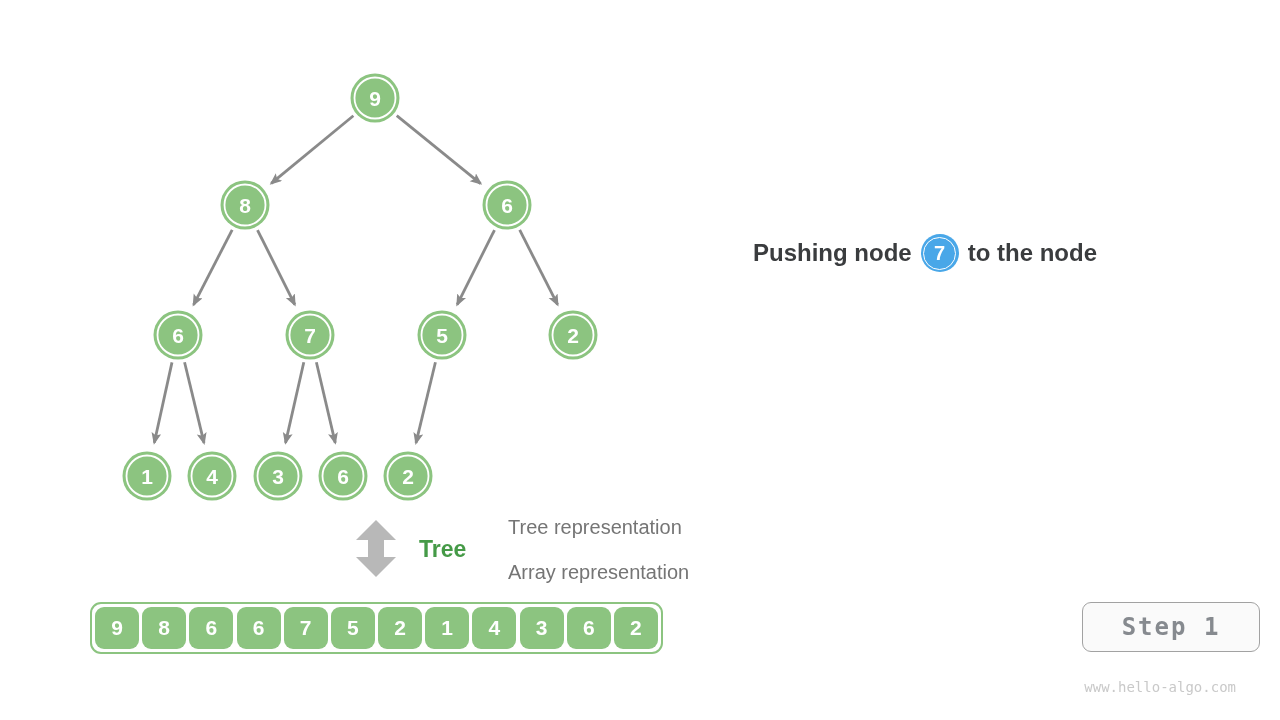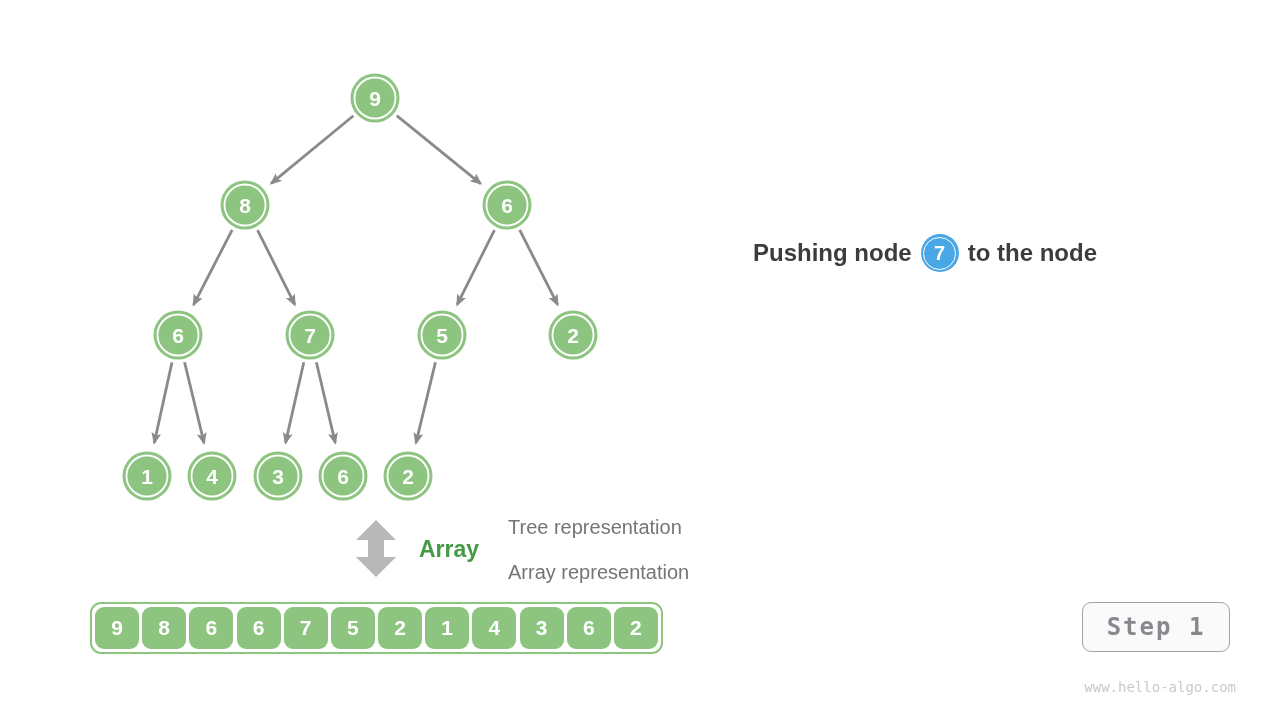--- a/index.html
+++ b/index.html
@@ -60,21 +60,21 @@
   .array-cell {
     width: 44px; height: 42px; flex: none;
     background: #8cc480; border-radius: 9px;
     display: flex; align-items: center; justify-content: center;
     color: #ffffff; font-size: 21px; font-weight: bold;
   }
 
   
   .step-button {
     position: absolute; left: 1082px; top: 602px;
-    width: 148px; height: 50px;
+    width: 178px; height: 50px;
     background: #fafafa;
     border: 1.5px solid #a2a2a2; border-radius: 9px;
     display: flex; align-items: center; justify-content: center;
     font-family: "DejaVu Sans Mono", monospace;
     font-size: 24px; font-weight: bold; color: #868a8f;
     letter-spacing: 2px;
   }
 
   
   .watermark {
@@ -172,21 +172,21 @@
     <span class="caption-node">
       <span>7</span>
     </span>
     <span>to the node</span>
   </div>
 
   <svg class="double-arrow" width="40" height="57" viewBox="0 0 40 57">
     <path d="M20 0 L40 20 L28 20 L28 37 L40 37 L20 57 L0 37 L12 37 L12 20 L0 20 Z" fill="#b8b8b8"></path>
   </svg>
 
-  <div class="heap-label">Array</div>
+  <div class="heap-label">Tree</div>
 
   <div class="repr-label repr-tree">Tree representation</div>
   <div class="repr-label repr-array">Array representation</div>
 
   <div class="array-box" id="array-box">
       <div class="array-cell">9</div>
       <div class="array-cell">8</div>
       <div class="array-cell">6</div>
       <div class="array-cell">6</div>
       <div class="array-cell">7</div>

